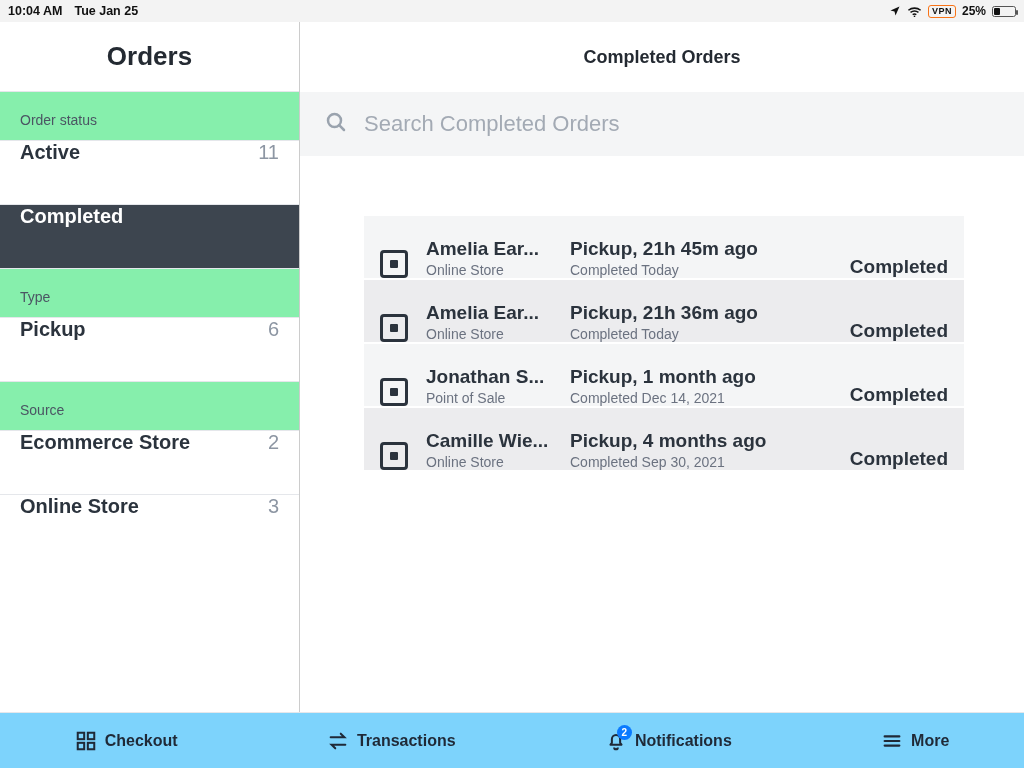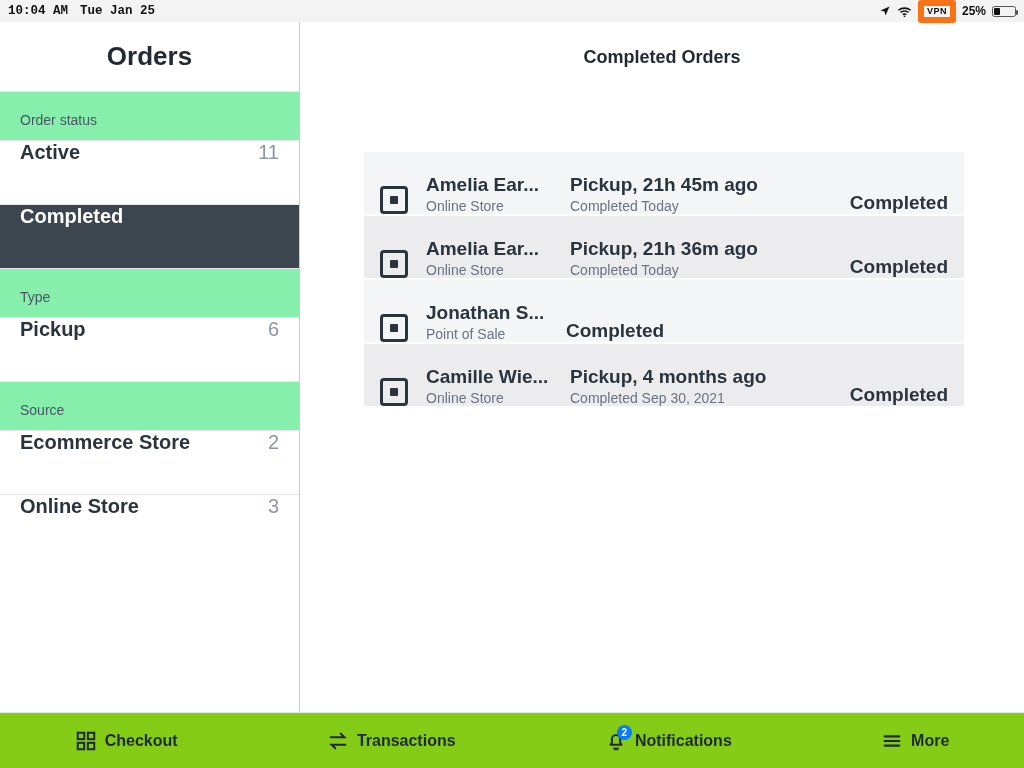--- a/index.html
+++ b/index.html
@@ -1,21 +1,21 @@
 <!DOCTYPE html>
 <html><head>
 <meta charset="utf-8">
 <style>
   * { box-sizing: border-box; margin: 0; padding: 0; }
   html, body { width: 1024px; height: 768px; font-family: -apple-system, "Helvetica Neue", Arial, sans-serif; background: #fff; color: #1a202c; overflow: hidden; }
   
   .statusbar { height: 22px; width: 100%; background: #f3f3f3; display: flex; align-items: center; font-size: 12.5px; font-weight: 600; color: #111; padding: 0 8px; }
-  .statusbar .left { display: flex; gap: 12px; font-family: Liberation Mono, monospace; }
+  .statusbar .left { display: flex; gap: 12px; }
   .statusbar .right { margin-left: auto; display: flex; align-items: center; gap: 6px; font-size: 12px; }
-  .vpn-box { border: 6px solid #f97316; border-radius: 3px; font-size: 9px; padding: 0 3px; line-height: 11px; font-weight: 700; letter-spacing: 0.5px;}
+  .vpn-box { border: 1px solid #f97316; border-radius: 3px; font-size: 9px; padding: 0 3px; line-height: 11px; font-weight: 700; letter-spacing: 0.5px;}
   .battery { position: relative; width: 24px; height: 11px; border: 1px solid #555; border-radius: 2.5px; }
   .battery::after { content: ""; position: absolute; right: -3px; top: 3px; width: 2px; height: 5px; background: #555; border-radius: 1px; }
   .battery .fill { position: absolute; left: 1px; top: 1px; bottom: 1px; width: 25%; background: #111; border-radius: 1px; }
 
   
   .app { display: flex; width: 100%; height: calc(768px - 22px - 56px); }
   .sidebar { width: 300px; border-right: 1px solid #ccc; display: flex; flex-direction: column; overflow-y: auto; }
   .main { flex: 1; display: flex; flex-direction: column; }
 
   .sidebar-title { height: 70px; display: flex; align-items: center; justify-content: center; font-size: 26px; font-weight: 800; color: #242a32; border-bottom: 1px solid #e5e7eb; }
@@ -36,21 +36,21 @@
   .order-row:nth-child(even){ background: #ececee; }
   .sq-icon { width: 28px; height: 28px; border: 3px solid #2b333d; border-radius: 4px; display: flex; align-items: center; justify-content: center; }
   .sq-icon::after { content: ""; width: 8px; height: 8px; background: #2b333d; border-radius: 1px; }
   .col-customer { width: 140px; margin-left: 18px; }
   .col-pickup { flex: 1; margin-left: 4px; }
   .col-status { font-size: 19px; font-weight: 700; color: #2b333d; }
   .line1 { font-size: 19px; font-weight: 800; color: #2b333d; white-space: nowrap; overflow: hidden; text-overflow: ellipsis; }
   .line2 { font-size: 14px; font-weight: 500; color: #6b7280; margin-top: 2px; }
 
   
-  .tabbar { height: 56px; width: 100%; border-top: 1px solid #e5e7eb; background: #84cc16; display: flex; align-items: center; justify-content: space-around; }
+  .tabbar { height: 56px; width: 100%; border-top: 1px solid #e5e7eb; background: #7dd3fc; display: flex; align-items: center; justify-content: space-around; }
   .tab { display: flex; align-items: center; gap: 8px; font-size: 16px; font-weight: 700; color: #1f2937; cursor: pointer; position: relative; }
   .tab svg, .tab .glyph { width: 22px; height: 22px; color: #1f2937; }
   .badge { position: absolute; top: -5px; left: 12px; background: #0a7aff; color: #fff; border-radius: 8px; font-size: 10px; min-width: 15px; height: 15px; display: flex; align-items: center; justify-content: center; padding: 0 3px; font-weight: 700; }
 
   
   .glyph { display: inline-flex; align-items: center; justify-content: center; }
 </style>
 </head>
 <body>
 
@@ -108,20 +108,29 @@
       <span class="count">2</span>
     </div>
     <div class="filter-item" style="border-bottom:none">
       <span>Online Store</span>
       <span class="count">3</span>
     </div>
   </div>
 
   <div class="main">
     <div class="main-title">Completed Orders</div>
+    <div class="searchbar">
+      <span class="icon">
+        <svg width="24" height="24" viewBox="0 0 24 24" fill="none" stroke="#9aa3ae" stroke-width="2.5" stroke-linecap="round">
+            <circle cx="10.5" cy="10.5" r="6.5"></circle>
+            <line x1="20" y1="20" x2="15.2" y2="15.2"></line>
+          </svg>
+      </span>
+      <input type="text" placeholder="Search Completed Orders" style="">
+    </div>
 
     <div class="orders-wrap">
       <div class="order-row">
         <div class="sq-icon"></div>
         <div class="col-customer">
           <div class="line1">Amelia Ear...</div>
           <div class="line2">Online Store</div>
         </div>
         <div class="col-pickup">
           <div class="line1">Pickup, 21h 45m ago</div>
@@ -141,20 +150,24 @@
           <div class="line2">Completed Today</div>
         </div>
         <div class="col-status">Completed</div>
       </div>
 
       <div class="order-row">
         <div class="sq-icon"></div>
         <div class="col-customer">
           <div class="line1">Jonathan S...</div>
           <div class="line2">Point of Sale</div>
+        </div>
+        <div class="col-pickup">
+          <div class="line1">Pickup, 1 month ago</div>
+          <div class="line2">Completed Dec 14, 2021</div>
         </div>
         <div class="col-status">Completed</div>
       </div>
 
       <div class="order-row">
         <div class="sq-icon"></div>
         <div class="col-customer">
           <div class="line1">Camille Wie...</div>
           <div class="line2">Online Store</div>
         </div>

